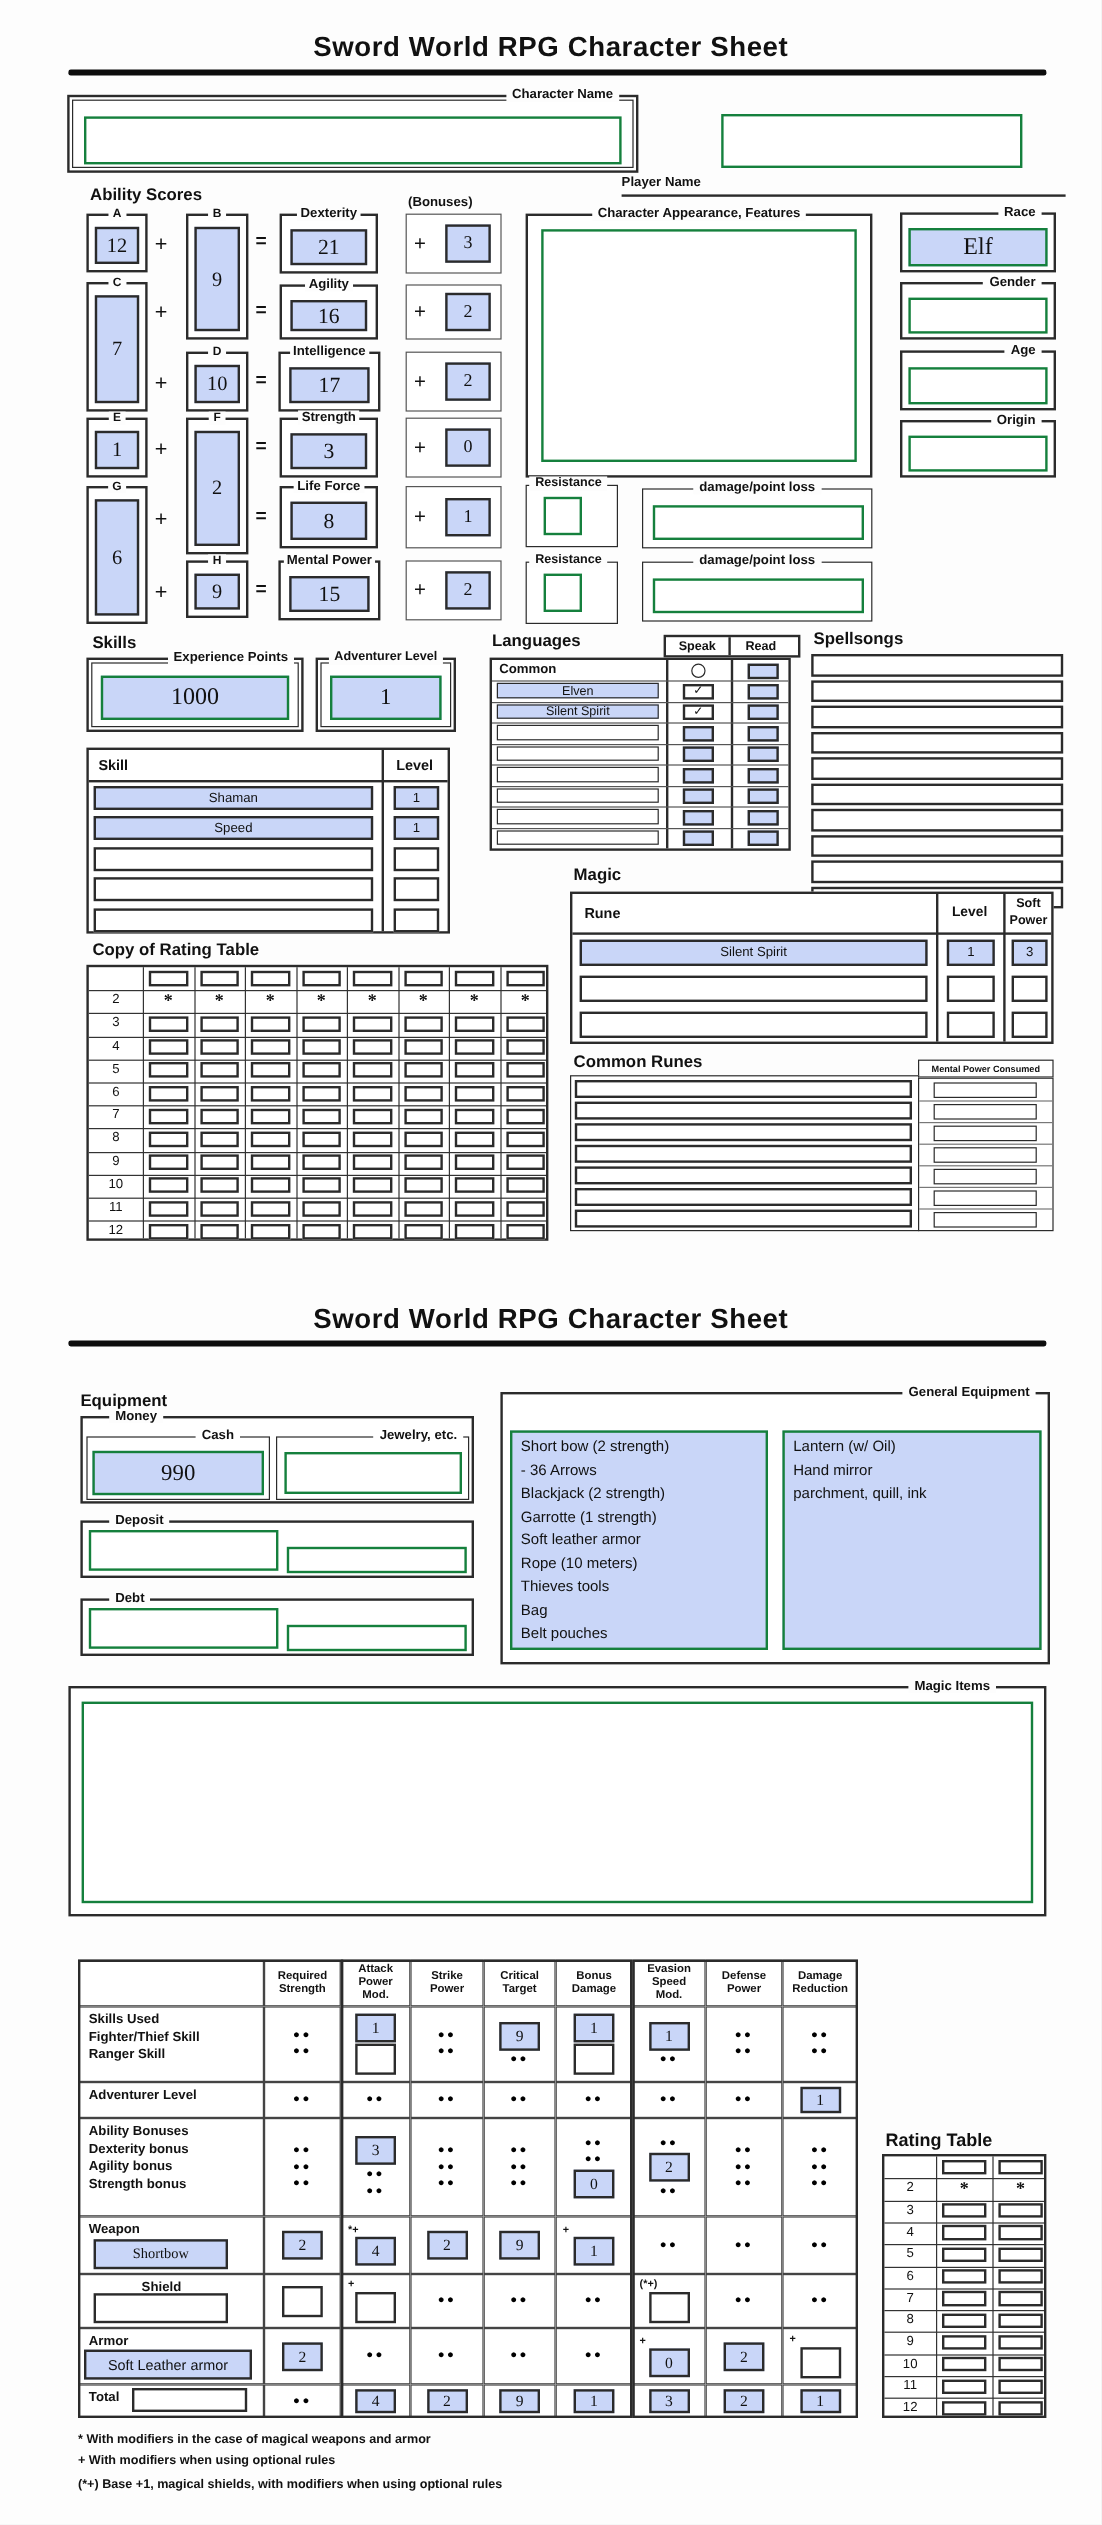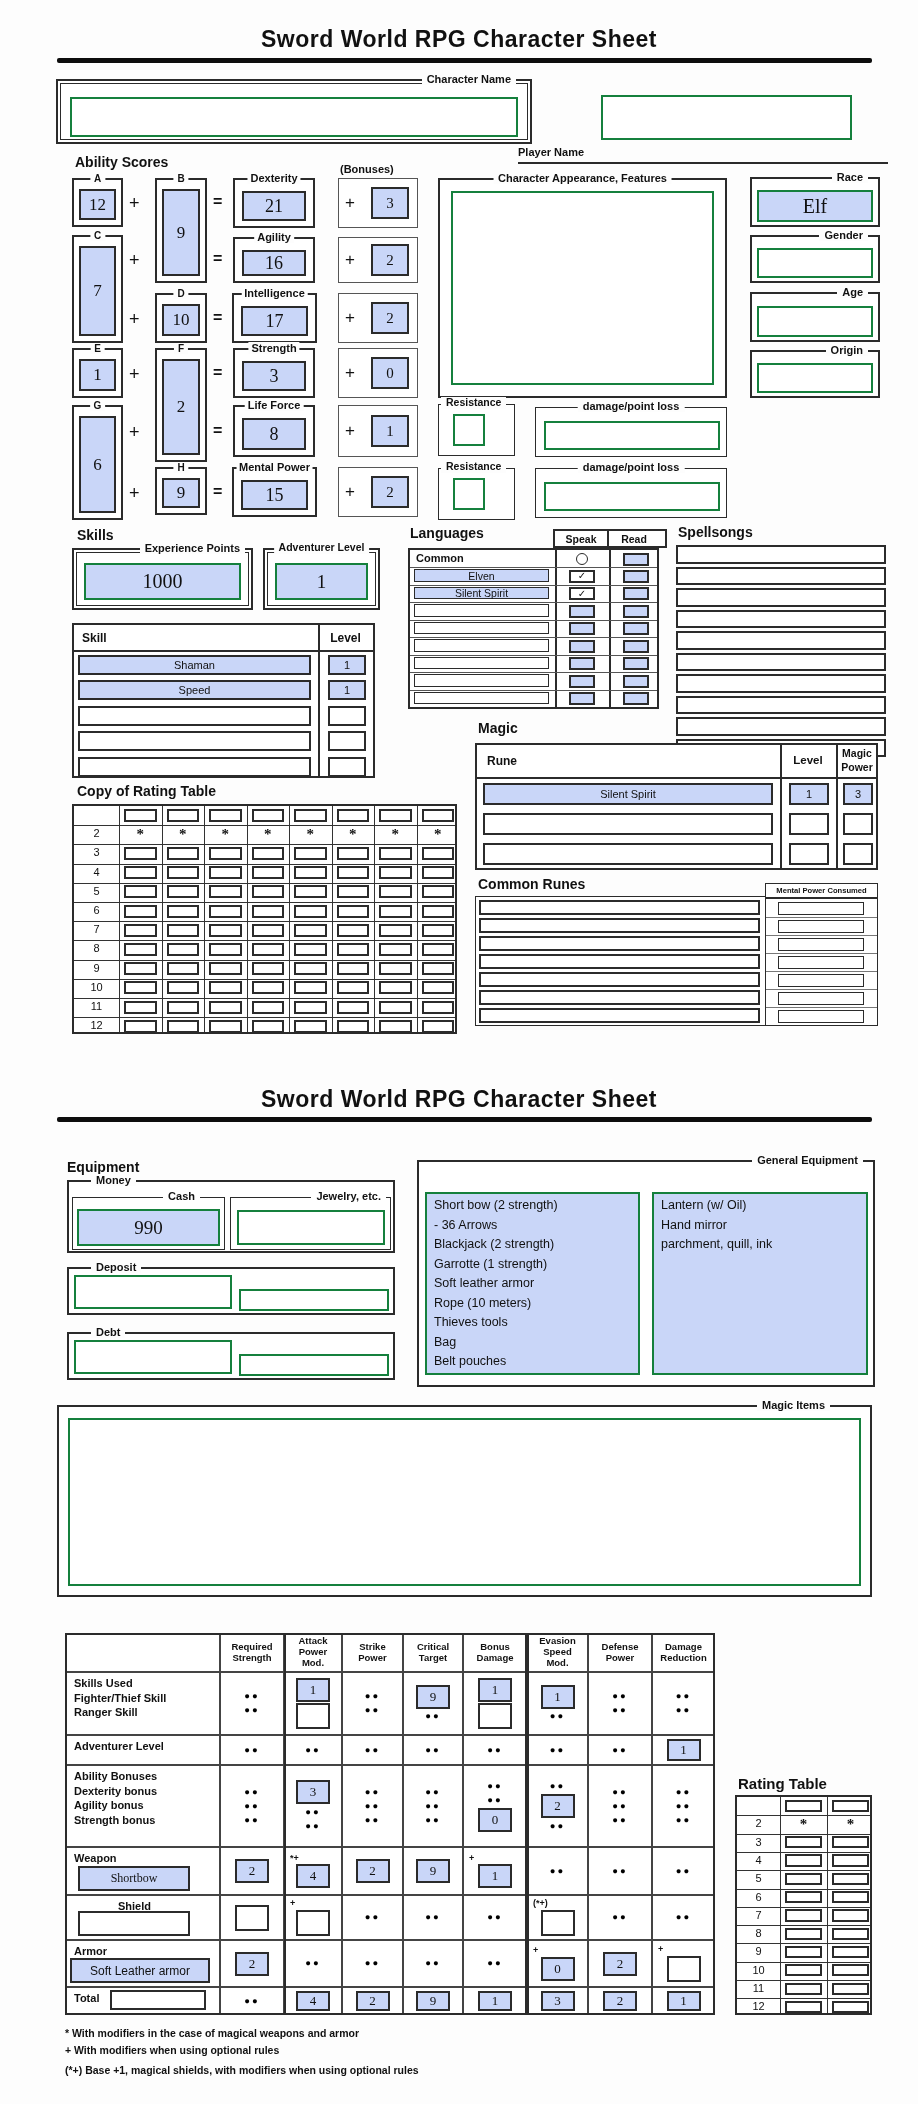--- a/index.html
+++ b/index.html
@@ -329,21 +329,21 @@
     <div style="position: absolute; box-sizing: border-box; left: 676px; top: 674px; width: 210px; height: 18.5px; border: 2px solid rgb(43, 43, 43); background: rgb(255, 255, 255);"></div>
     <div style="position: absolute; box-sizing: border-box; left: 676px; top: 695.5px; width: 210px; height: 18.5px; border: 2px solid rgb(43, 43, 43); background: rgb(255, 255, 255);"></div>
     <div style="position: absolute; box-sizing: border-box; left: 676px; top: 717px; width: 210px; height: 18.5px; border: 2px solid rgb(43, 43, 43); background: rgb(255, 255, 255);"></div>
     <div style="position: absolute; box-sizing: border-box; left: 676px; top: 738.5px; width: 210px; height: 18.5px; border: 2px solid rgb(43, 43, 43); background: rgb(255, 255, 255);"></div>
     <div style="position: absolute; box-sizing: border-box; left: 475px; top: 743px; width: 403px; height: 127px; border: 2px solid rgb(43, 43, 43); background: rgb(255, 255, 255);">
       <div style="position: absolute; box-sizing: border-box; left: 303px; top: 0px; width: 2px; height: 100%; background: rgb(43, 43, 43);"></div>
       <div style="position: absolute; box-sizing: border-box; left: 359px; top: 0px; width: 2px; height: 100%; background: rgb(43, 43, 43);"></div>
       <div style="position: absolute; box-sizing: border-box; left: 0px; top: 32px; width: 100%; height: 2px; background: rgb(43, 43, 43);"></div>
       <div style="position: absolute; box-sizing: border-box; left: 10px; top: 9px; font-weight: 700; font-size: 12px;">Rune</div>
       <div style="position: absolute; box-sizing: border-box; left: 303px; top: 9px; width: 56px; text-align: center; font-weight: 700; font-size: 11.5px;">Level</div>
-      <div style="position: absolute; box-sizing: border-box; left: 359px; top: 2px; width: 42px; text-align: center; font-weight: 700; font-size: 10.5px; line-height: 1.3;">Magic Power</div>
+      <div style="position: absolute; box-sizing: border-box; left: 359px; top: 2px; width: 42px; text-align: center; font-weight: 700; font-size: 10.5px; line-height: 1.3;">Soft Power</div>
       <div style="position: absolute; box-sizing: border-box; left: 6px; top: 38px; width: 290px; height: 22px; border: 2px solid rgb(43, 43, 43); background: rgb(201, 214, 248); display: flex; align-items: center; justify-content: center; font-size: 11px;">Silent Spirit</div>
       <div style="position: absolute; box-sizing: border-box; left: 312px; top: 38px; width: 40px; height: 22px; border: 2px solid rgb(43, 43, 43); background: rgb(201, 214, 248); display: flex; align-items: center; justify-content: center; font-size: 11px;">1</div>
       <div style="position: absolute; box-sizing: border-box; left: 366px; top: 38px; width: 30px; height: 22px; border: 2px solid rgb(43, 43, 43); background: rgb(201, 214, 248); display: flex; align-items: center; justify-content: center; font-size: 11px;">3</div>
       <div style="position: absolute; box-sizing: border-box; left: 6px; top: 68px; width: 290px; height: 22px; border: 2px solid rgb(43, 43, 43); background: rgb(255, 255, 255); display: flex; align-items: center; justify-content: center; font-size: 11px;"></div>
       <div style="position: absolute; box-sizing: border-box; left: 312px; top: 68px; width: 40px; height: 22px; border: 2px solid rgb(43, 43, 43); background: rgb(255, 255, 255); display: flex; align-items: center; justify-content: center; font-size: 11px;"></div>
       <div style="position: absolute; box-sizing: border-box; left: 366px; top: 68px; width: 30px; height: 22px; border: 2px solid rgb(43, 43, 43); background: rgb(255, 255, 255); display: flex; align-items: center; justify-content: center; font-size: 11px;"></div>
       <div style="position: absolute; box-sizing: border-box; left: 6px; top: 98px; width: 290px; height: 22px; border: 2px solid rgb(43, 43, 43); background: rgb(255, 255, 255); display: flex; align-items: center; justify-content: center; font-size: 11px;"></div>
       <div style="position: absolute; box-sizing: border-box; left: 312px; top: 98px; width: 40px; height: 22px; border: 2px solid rgb(43, 43, 43); background: rgb(255, 255, 255); display: flex; align-items: center; justify-content: center; font-size: 11px;"></div>
       <div style="position: absolute; box-sizing: border-box; left: 366px; top: 98px; width: 30px; height: 22px; border: 2px solid rgb(43, 43, 43); background: rgb(255, 255, 255); display: flex; align-items: center; justify-content: center; font-size: 11px;"></div>
     </div>

